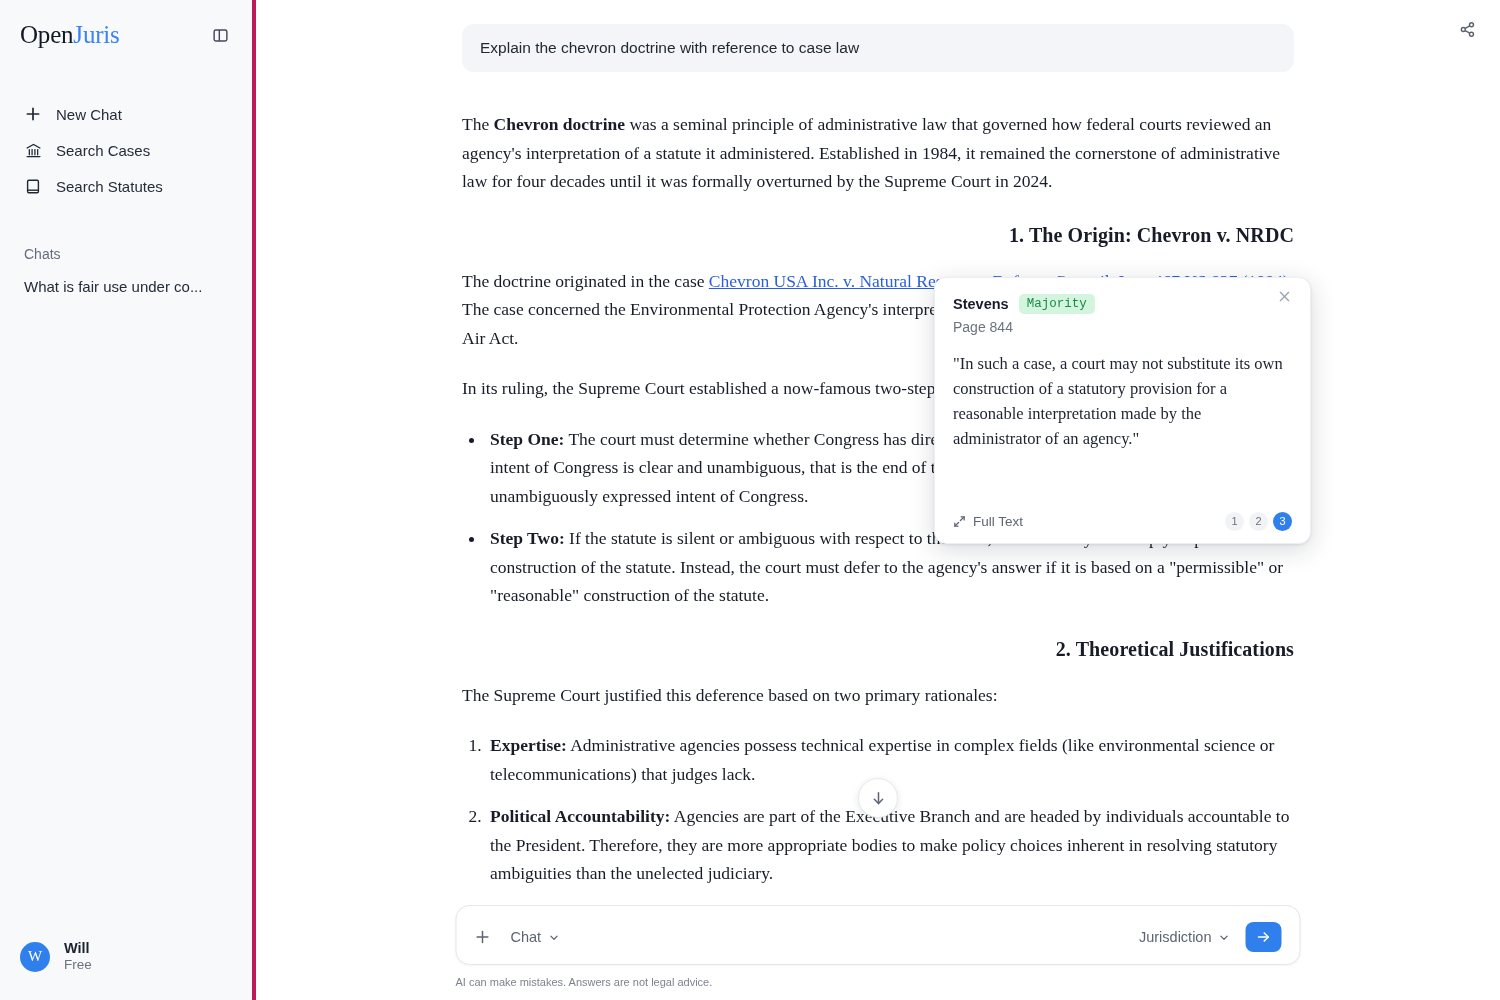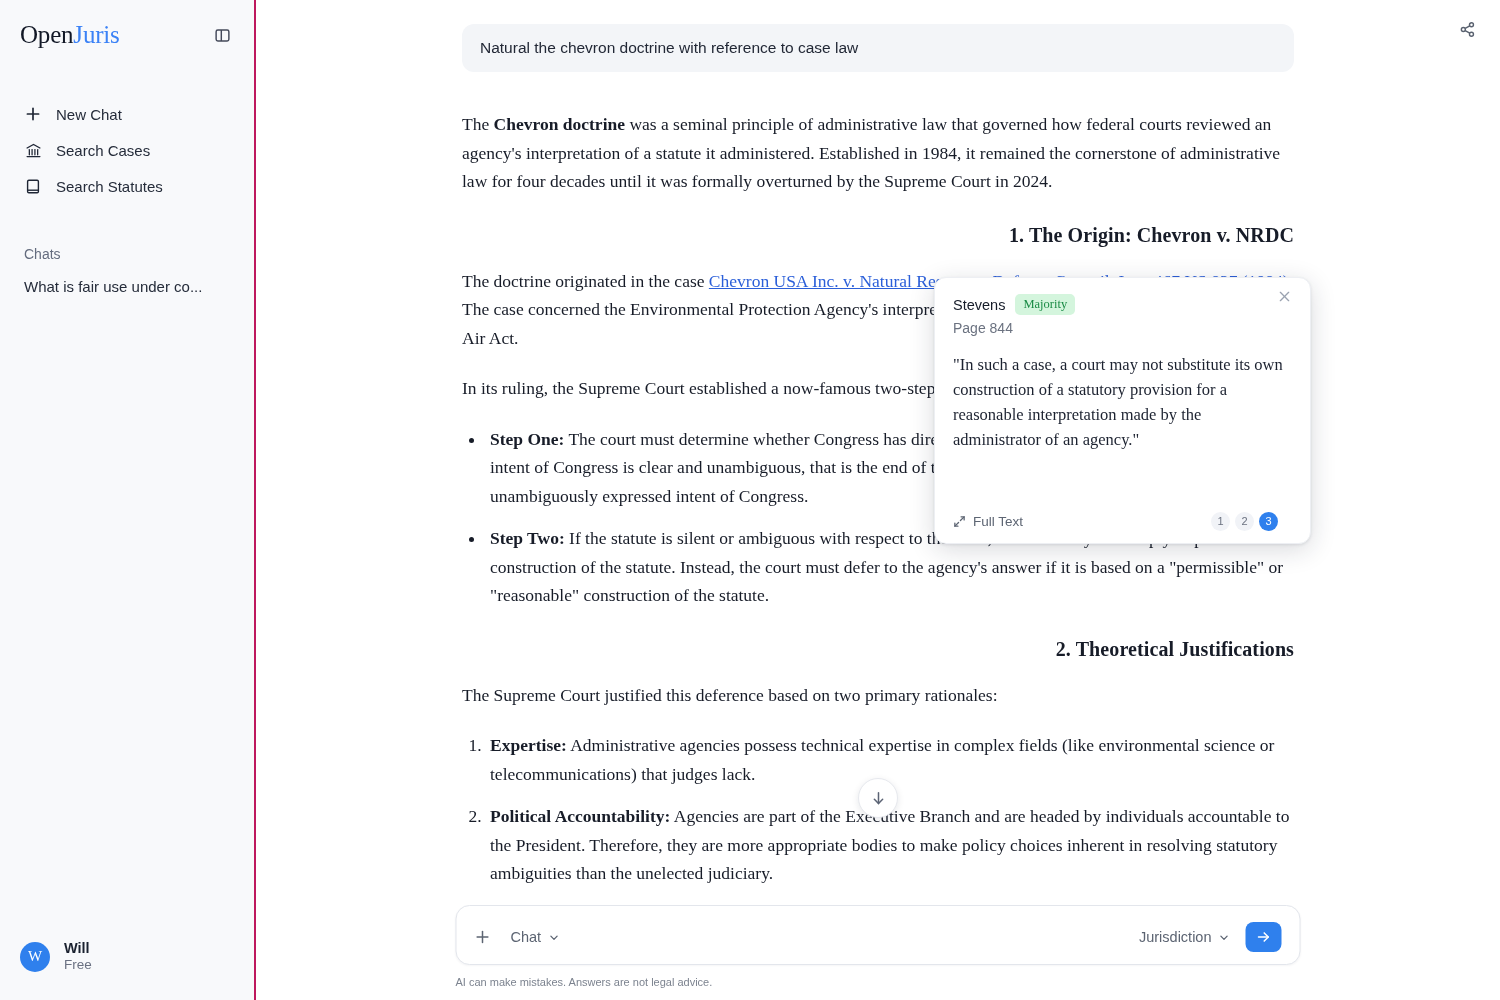--- a/index.html
+++ b/index.html
@@ -8,21 +8,21 @@
     overflow: hidden;
     font-family: "Liberation Sans", sans-serif;
     background: #ffffff;
   }
   .app { display: flex; width: 1500px; height: 1000px; position: relative; }
 
   
   .sidebar {
     width: 256px; height: 1000px;
     background: #f8f9fb;
-    border-right: 2px solid #be185d;
+    border-right: 4px solid #be185d;
     display: flex; flex-direction: column;
     position: relative; flex: 0 0 256px;
   }
   .sb-header {
     display: flex; align-items: center; justify-content: space-between;
     padding: 14px 20px 0 20px; height: 56px;
   }
   .logo { font-family: "Liberation Serif", serif; font-size: 25px; letter-spacing: -0.2px; }
   .logo .open { color: #121826; }
   .logo .juris { color: #3b82f6; }
@@ -93,37 +93,37 @@
 
   
   .popup {
     position: absolute; left: 678px; top: 277px; width: 377px; height: 267px;
     background: #fff; border-radius: 12px;
     box-shadow: 0 6px 26px rgba(22,30,50,0.16), 0 1px 3px rgba(22,30,50,0.10);
     border: 1px solid #edeff3;
   }
   .pop-head { padding: 16px 18px 0 18px; }
   .pop-title-row { display: flex; align-items: center; gap: 10px; }
-  .pop-judge { font-family: "Liberation Sans", sans-serif; font-size: 14.5px; font-weight: normal; color: #161c29; }
+  .pop-judge { font-family: "Liberation Sans", sans-serif; font-size: 14.5px; font-weight: bold; color: #161c29; }
   .pop-badge {
     background: #d4f5dd; color: #1a8b45; border-radius: 5px;
-    font-family: Liberation Serif, serif; font-size: 12.5px;
+    font-family: Liberation Mono, monospace; font-size: 12.5px;
     padding: 3px 8px;
   }
   .pop-page { font-family: "Liberation Sans", sans-serif; font-size: 14px; color: #6b7280; margin-top: 5px; }
   .pop-close {
     position: absolute; top: 12px; right: 14px; width: 18px; height: 18px;
     cursor: pointer; color: #9aa2b0; font-size: 17px; line-height: 17px; text-align: center;
   }
   .pop-quote {
     font-family: "Liberation Serif", serif; font-size: 16.5px; line-height: 25px;
     color: #1c2230; padding: 16px 22px 0 18px;
   }
   .pop-foot {
-    position: absolute; left: 0; right: 14px; bottom: 0; height: 44px;
+    position: absolute; left: 0; right: 0; bottom: 0; height: 44px;
     display: flex; align-items: center; justify-content: space-between;
     padding: 0 18px;
     gap: 24px;
   }
   .full-text { display: flex; align-items: center; gap: 7px; cursor: pointer;
     font-family: "Liberation Sans", sans-serif; font-size: 13.5px; color: #5d6573; }
   .pager { display: flex; align-items: center; gap: 5px; }
   .pg {
     width: 19px; height: 19px; border-radius: 50%;
     display: flex; align-items: center; justify-content: center;
@@ -248,21 +248,21 @@
       <svg width="17" height="17" viewBox="0 0 18 18" fill="none" stroke="#59616f" stroke-width="1.5">
         <circle cx="13.2" cy="4" r="2.1"></circle>
           <circle cx="4.6" cy="9" r="2.1"></circle>
           <circle cx="13.2" cy="14" r="2.1"></circle>
         <line x1="6.5" y1="7.9" x2="11.4" y2="5.1"></line>
           <line x1="6.5" y1="10.1" x2="11.4" y2="12.9"></line>
       </svg>
     </div>
 
     <div class="doc">
-      <div class="query-bubble">Natural the chevron doctrine with reference to case law</div>
+      <div class="query-bubble">Explain the chevron doctrine with reference to case law</div>
 
       <p class="p"><span>The </span><b>Chevron doctrine</b><span> was a seminal principle of administrative law that governed how federal courts reviewed an agency's interpretation of a statute it administered. Established in 1984, it remained the cornerstone of administrative law for four decades until it was formally overturned by the Supreme Court in 2024.</span></p>
 
       <h2 class="h2">1. The Origin: Chevron v. NRDC</h2>
 
       <p class="p"><span>The doctrine originated in the case </span><a class="caselink" href="#">Chevron USA Inc. v. Natural Resources Defense Council, Inc., 467 US 837 (1984)</a><span>. The case concerned the Environmental Protection Agency's interpretation of the term "stationary source" in the Clean Air Act.</span></p>
 
       <p class="p">In its ruling, the Supreme Court established a now-famous two-step framework for statutory interpretation:</p>
 
       <ul class="bl">

